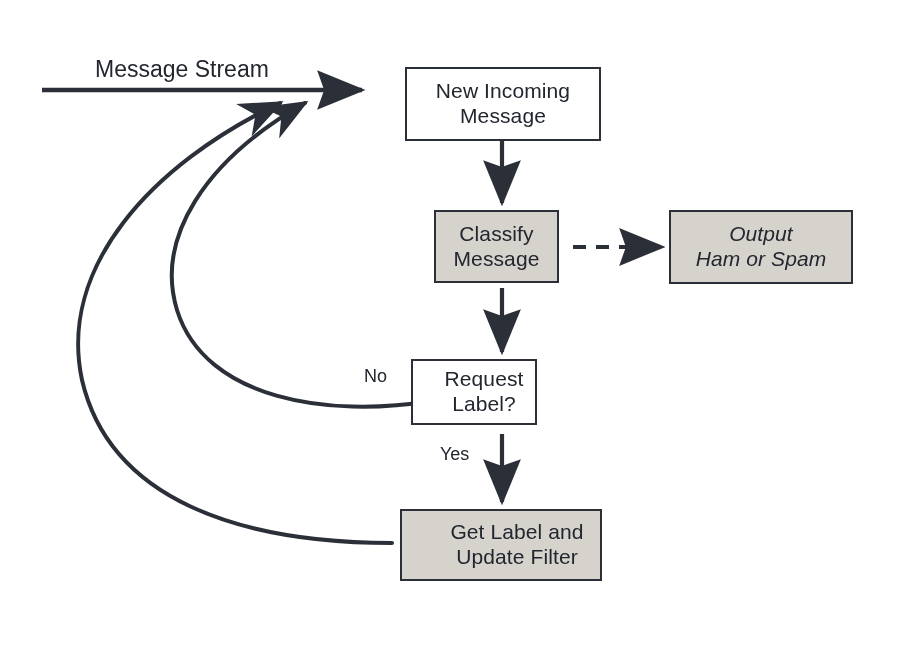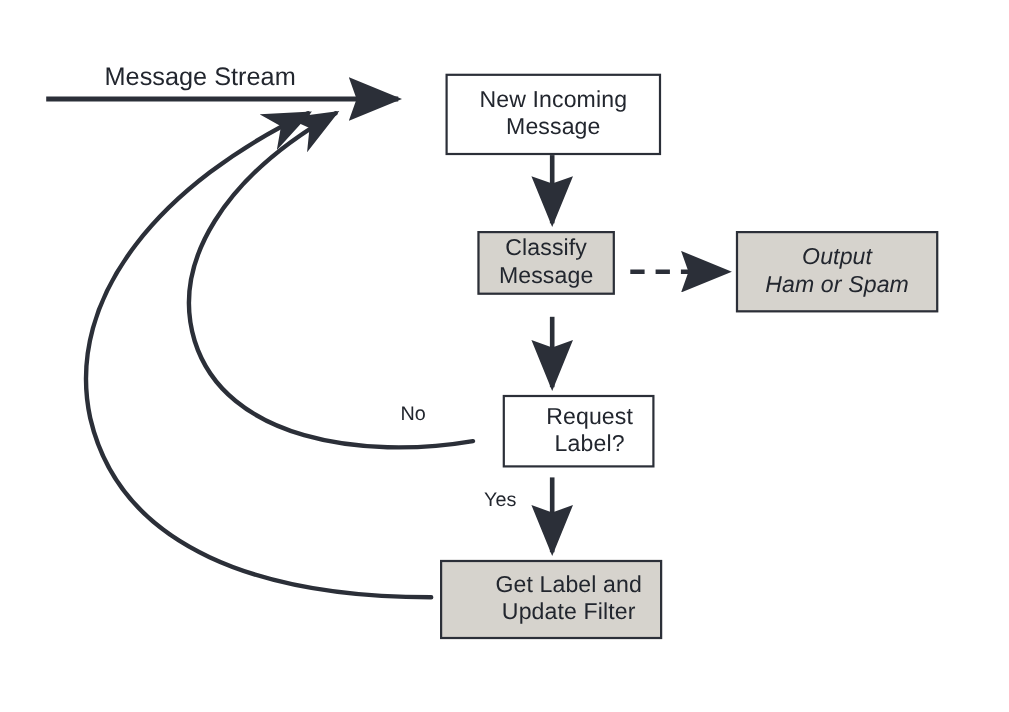--- a/index.html
+++ b/index.html
@@ -99,27 +99,27 @@
     <g>
       <path d="M 392,543 C 240,543 110,500 82,380 C 58,268 150,165 280,103" fill="none" stroke="#2b2f38" stroke-width="4.0" stroke-linecap="round" marker-end="url(#arrow-curve)"></path>
     </g>
   </svg>
 
   <div class="stream-label" style="left:95px; top:56px;">Message Stream</div>
 
   <div class="node-box node-white" style="left:405px; top:48px; width:196px; height:74px;margin-top:19px;">New Incoming
 Message</div>
 
-  <div class="node-box node-gray" style="left:434px; top:210px; width:125px; height:58px;">Classify
+  <div class="node-box node-gray" style="left:434px; top:210px; width:125px; height:73px;">Classify
 Message</div>
 
   <div class="node-box node-gray" style="left:669px; top:210px; width:184px; height:74px;font-style:italic;">Output
 Ham or Spam</div>
 
-  <div class="node-box node-white" style="left:457px; top:359px; width:138px; height:66px;padding-left:20px;">Request
+  <div class="node-box node-white" style="left:411px; top:359px; width:126px; height:66px;padding-left:20px;">Request
 Label?</div>
 
   <div class="node-box node-gray" style="left:400px; top:509px; width:202px; height:72px;padding-left:32px;">Get Label and
 Update Filter</div>
 
   <div class="edge-label" style="left:364px; top:366px;">No</div>
 
   <div class="edge-label" style="left:440px; top:444px;">Yes</div>
 
 </div>

